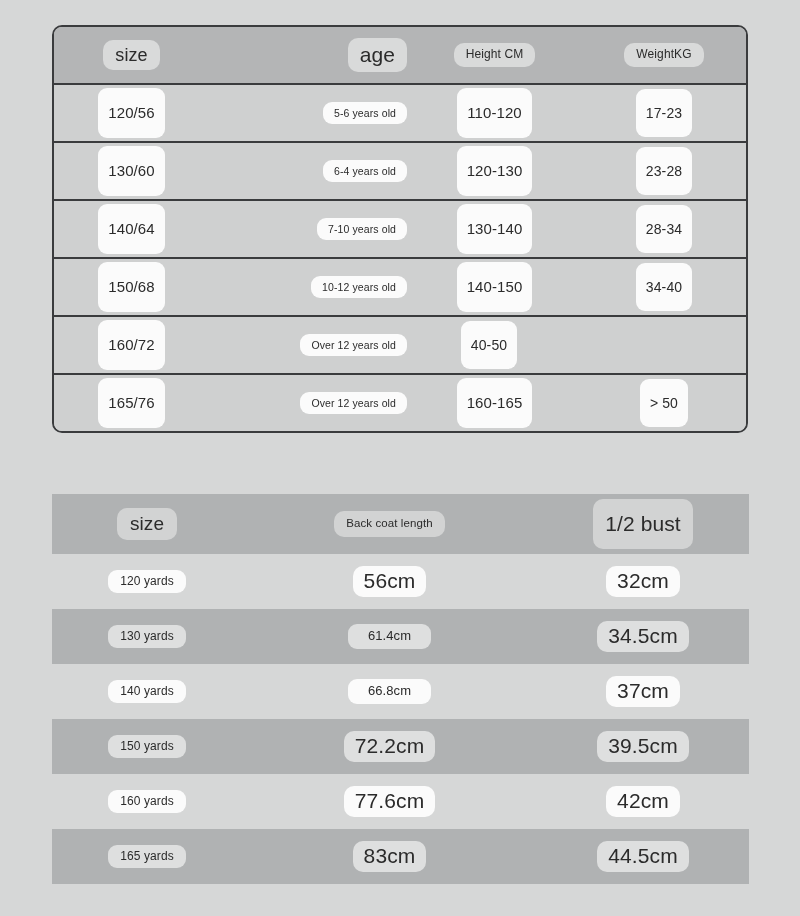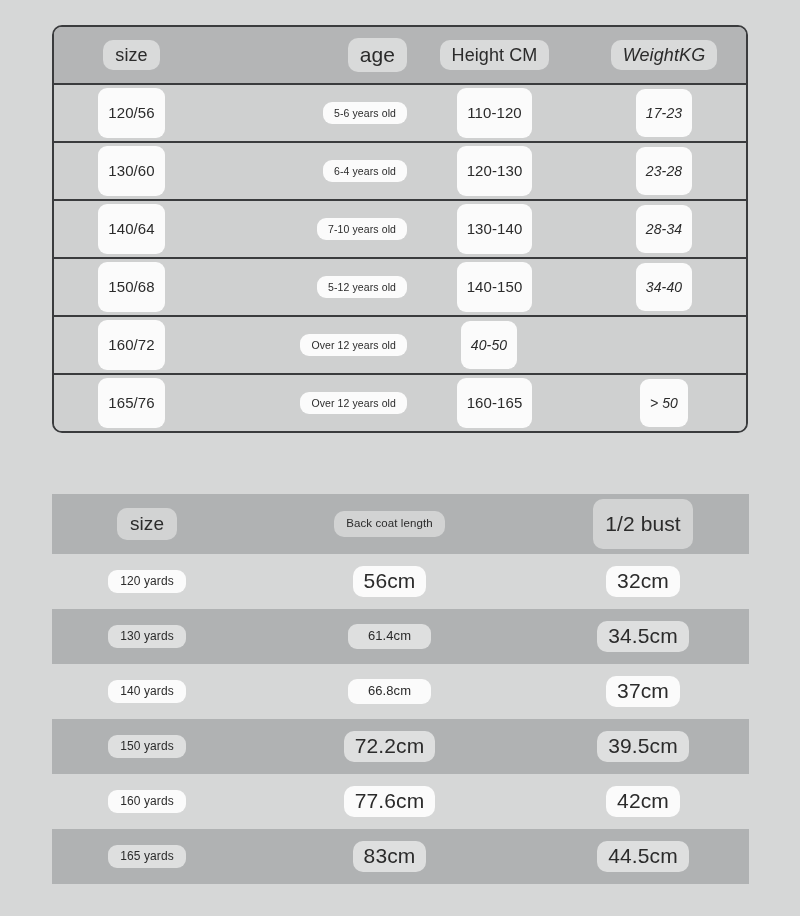--- a/index.html
+++ b/index.html
@@ -57,26 +57,26 @@
   #table-one .t1-row.last {
     border-bottom: none;
   }
   .t1-c {
     box-sizing: border-box;
     text-align: center;
   }
   .t1-c0 { width: 155px; }
   .t1-c1 { width: 198px; text-align: right; }
   .t1-c2 { width: 175px; }
-  .t1-c3 { width: 164px; font-style: italic; }
+  .t1-c3 { width: 164px; }
 
   
   .t1-header .pill {
     background: #d9dada;
-    font-size: 18px;
+    font-size: 12px;
     padding: 5px 12px;
     border-radius: 10px;
   }
   .t1-header .t1-c0 .pill { font-size: 18px; }
   .t1-header .t1-c1 .pill { font-size: 21px; }
 
   
   .t1-row .pill {
     background: #fbfbfb;
     font-size: 15px;
@@ -169,21 +169,21 @@
 
   <div class="t1-row">
     <div class="t1-c t1-c0"><span class="pill">140/64</span></div>
     <div class="t1-c t1-c1"><span class="pill">7-10 years old</span></div>
     <div class="t1-c t1-c2"><span class="pill">130-140</span></div>
     <div class="t1-c t1-c3"><span class="pill">28-34</span></div>
   </div>
 
   <div class="t1-row">
     <div class="t1-c t1-c0"><span class="pill">150/68</span></div>
-    <div class="t1-c t1-c1"><span class="pill">5-12 years old</span></div>
+    <div class="t1-c t1-c1"><span class="pill">10-12 years old</span></div>
     <div class="t1-c t1-c2"><span class="pill">140-150</span></div>
     <div class="t1-c t1-c3"><span class="pill">34-40</span></div>
   </div>
 
   <div class="t1-row">
     <div class="t1-c t1-c0"><span class="pill">160/72</span></div>
     <div class="t1-c t1-c1"><span class="pill">Over 12 years old</span></div>
     <div class="t1-c t1-c3"><span class="pill">40-50</span></div>
   </div>
 

